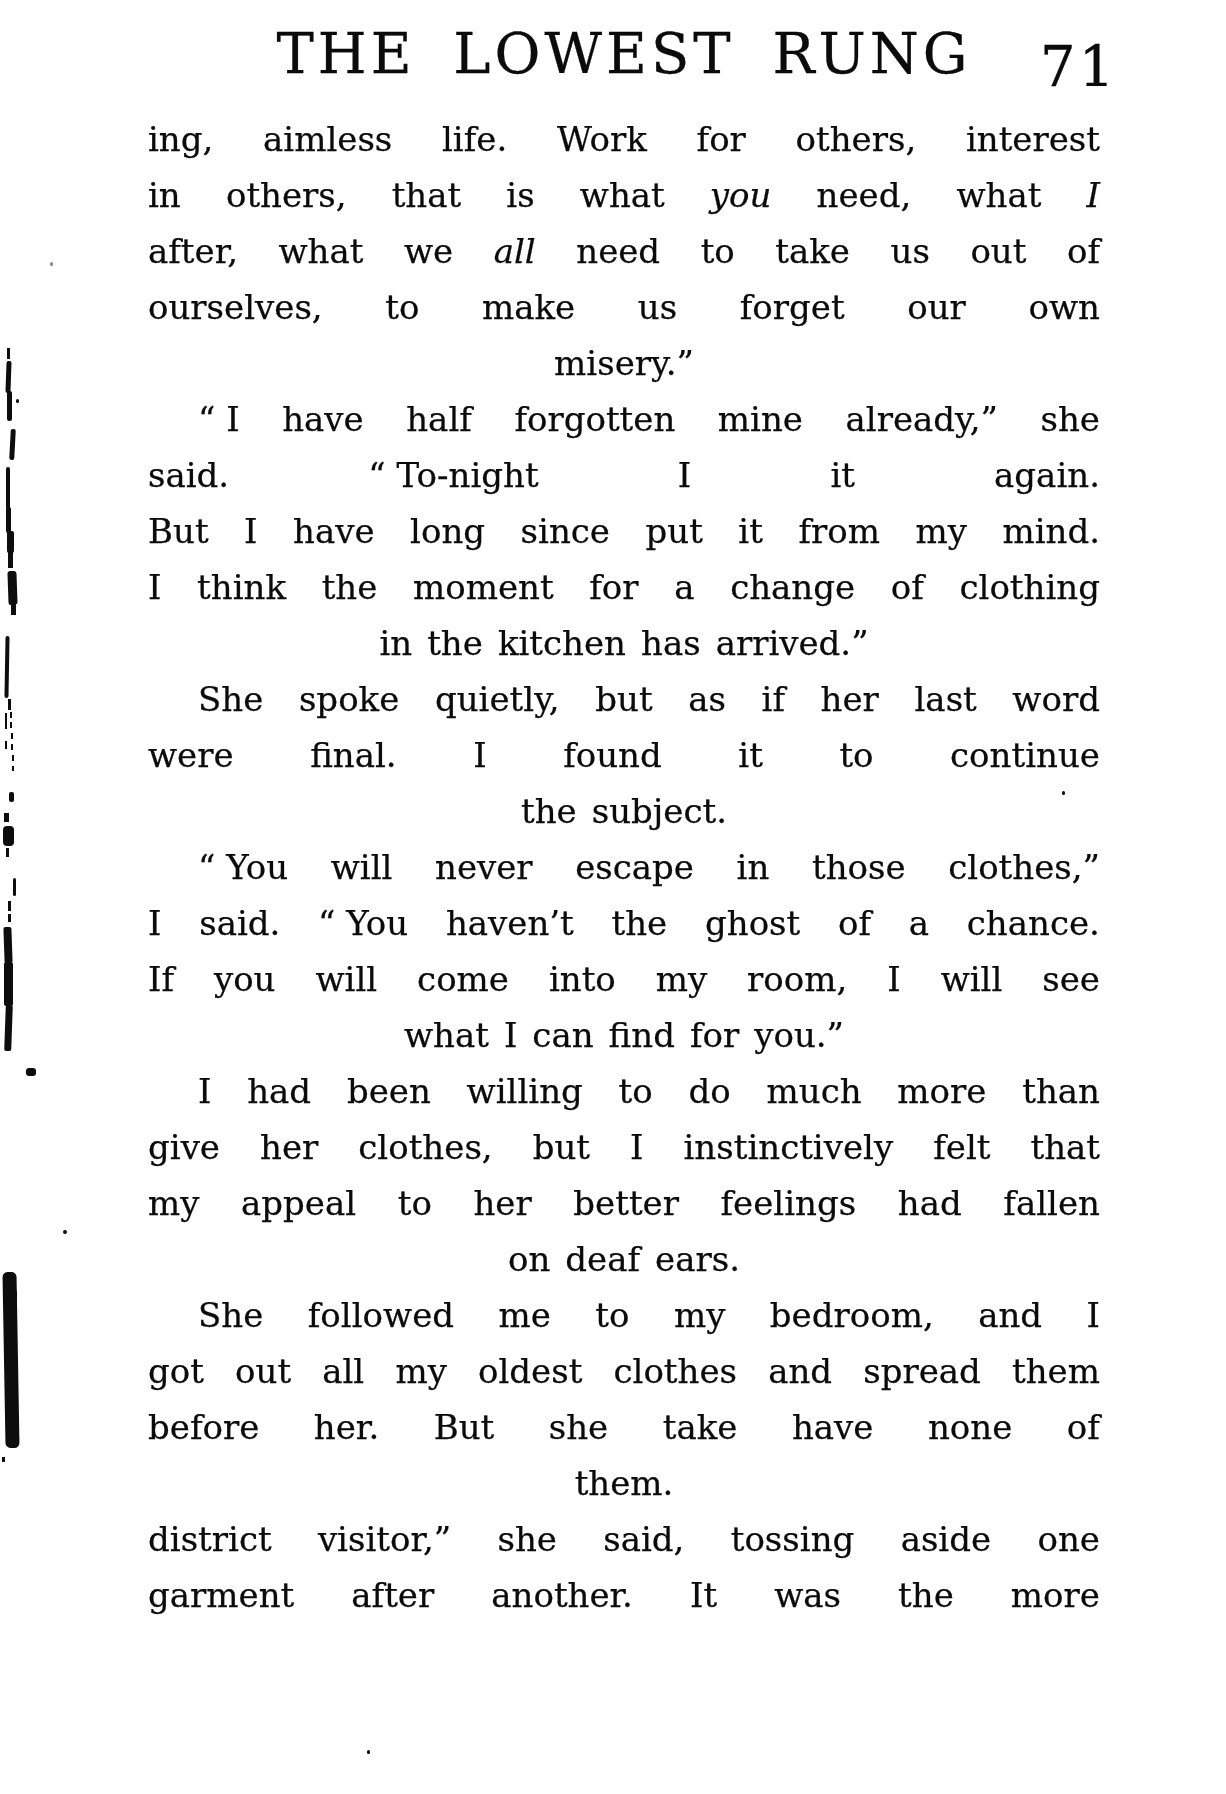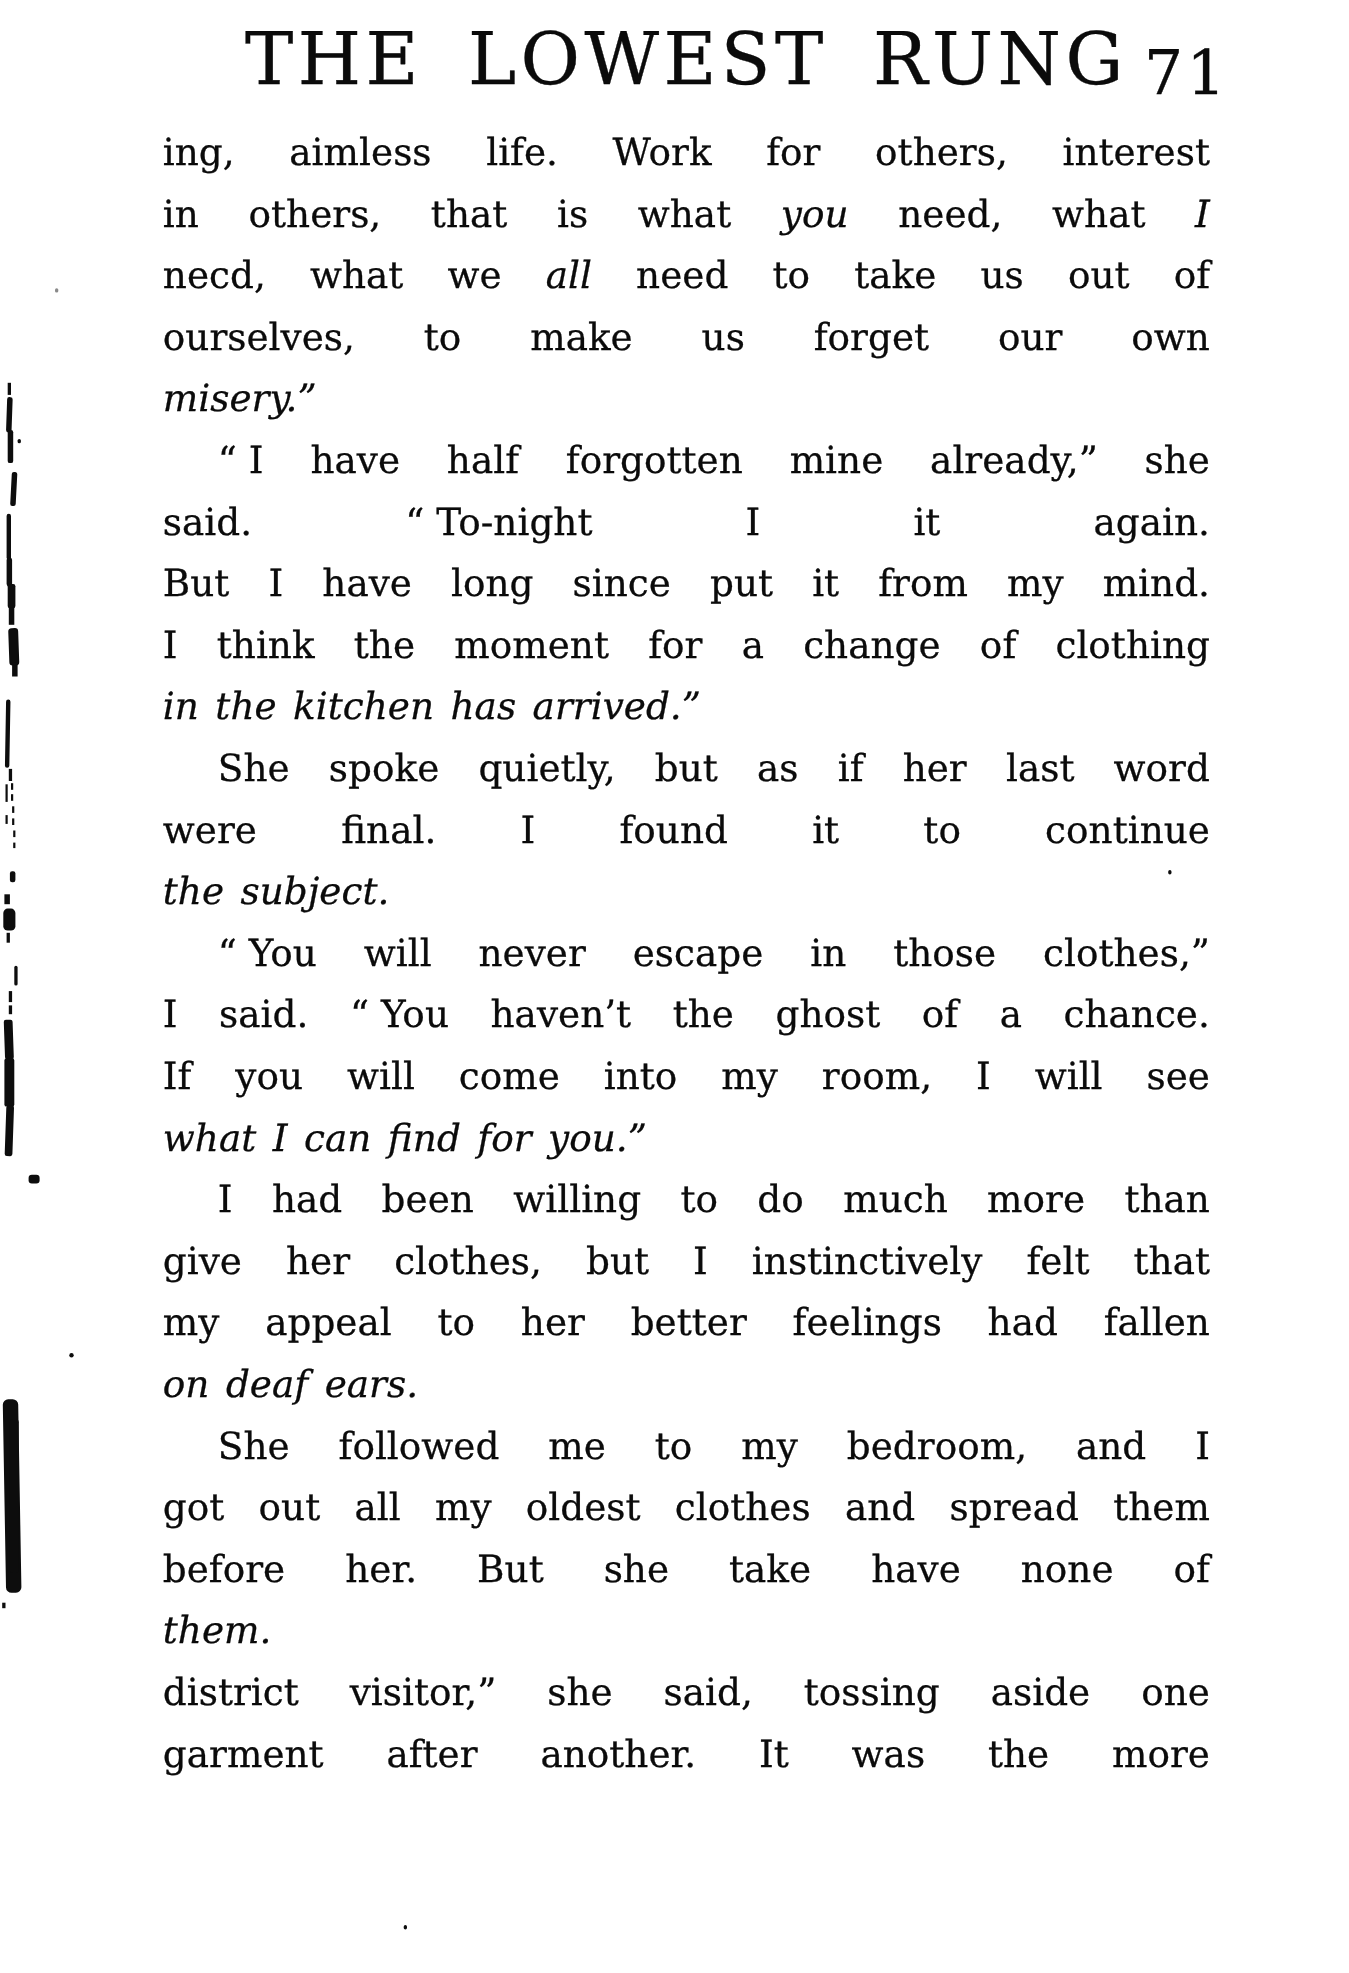--- a/index.html
+++ b/index.html
@@ -3,51 +3,51 @@
 <meta charset="utf-8">
 <style>
   html,body{margin:0;padding:0;background:#e8e8e8;}
   .page{
     position:relative;width:1226px;height:1794px;background:#ffffff;
     font-family:"DejaVu Serif","Liberation Serif",serif;color:#0b0b0b;
     overflow:hidden;margin:0 auto;
   }
   .header-title{
     position:absolute;left:148px;top:24px;width:952px;text-align:center;
-    font-size:66px;line-height:60px;letter-spacing:4px;word-spacing:16px;
+    font-size:56px;line-height:60px;letter-spacing:4px;word-spacing:16px;
     white-space:nowrap;-webkit-text-stroke:0.3px #000;
   }
   .page-num{
     position:absolute;left:1040px;top:34px;font-size:56px;letter-spacing:3px;
     font-feature-settings:"onum" 1;-webkit-text-stroke:0.3px #000;
   }
   .textblock{position:absolute;left:148px;top:111px;width:952px;}
   .line{
     display:flex;height:56px;line-height:56px;font-size:34px;
     align-items:baseline;white-space:pre;-webkit-text-stroke:0.25px #000;
   }
   .line.j{justify-content:space-between;}
-  .line.s{justify-content:flex-start;gap:15px;font-style:italic;}
+  .line.s{justify-content:center;gap:15px;}
   .line.ind{padding-left:50px;}
   .w{white-space:pre;}
   .artifacts{position:absolute;left:0;top:0;width:1226px;height:1794px;pointer-events:none;}
   .a{position:absolute;background:#0d0d0d;}
 </style>
 </head>
 <body>
 
 <div class="page">
 
   <div class="header-title">THE LOWEST RUNG</div>
   <div class="page-num">71</div>
 
   <div class="textblock" id="textblock">
       <div class="line j"><span class="w">ing,</span><span class="w">aimless</span><span class="w">life.</span><span class="w">Work</span><span class="w">for</span><span class="w">others,</span><span class="w">interest</span></div>
       <div class="line j"><span class="w">in</span><span class="w">others,</span><span class="w">that</span><span class="w">is</span><span class="w">what</span><span class="w"><i>you</i></span><span class="w">need,</span><span class="w">what</span><span class="w"><i>I</i></span></div>
-      <div class="line j"><span class="w">necd,</span><span class="w">what</span><span class="w">we</span><span class="w"><i>all</i></span><span class="w">need</span><span class="w">to</span><span class="w">take</span><span class="w">us</span><span class="w">out</span><span class="w">of</span></div>
+      <div class="line j"><span class="w">after,</span><span class="w">what</span><span class="w">we</span><span class="w"><i>all</i></span><span class="w">need</span><span class="w">to</span><span class="w">take</span><span class="w">us</span><span class="w">out</span><span class="w">of</span></div>
       <div class="line j"><span class="w">ourselves,</span><span class="w">to</span><span class="w">make</span><span class="w">us</span><span class="w">forget</span><span class="w">our</span><span class="w">own</span></div>
       <div class="line s"><span class="w">misery.”</span></div>
       <div class="line j ind"><span class="w">“ I</span><span class="w">have</span><span class="w">half</span><span class="w">forgotten</span><span class="w">mine</span><span class="w">already,”</span><span class="w">she</span></div>
       <div class="line j"><span class="w">said.</span><span class="w">“ To-night</span><span class="w">I</span><span class="w">it</span><span class="w">again.</span></div>
       <div class="line j"><span class="w">But</span><span class="w">I</span><span class="w">have</span><span class="w">long</span><span class="w">since</span><span class="w">put</span><span class="w">it</span><span class="w">from</span><span class="w">my</span><span class="w">mind.</span></div>
       <div class="line j"><span class="w">I</span><span class="w">think</span><span class="w">the</span><span class="w">moment</span><span class="w">for</span><span class="w">a</span><span class="w">change</span><span class="w">of</span><span class="w">clothing</span></div>
       <div class="line s"><span class="w">in</span><span class="w">the</span><span class="w">kitchen</span><span class="w">has</span><span class="w">arrived.”</span></div>
       <div class="line j ind"><span class="w">She</span><span class="w">spoke</span><span class="w">quietly,</span><span class="w">but</span><span class="w">as</span><span class="w">if</span><span class="w">her</span><span class="w">last</span><span class="w">word</span></div>
       <div class="line j"><span class="w">were</span><span class="w">final.</span><span class="w">I</span><span class="w">found</span><span class="w">it</span><span class="w">to</span><span class="w">continue</span></div>
       <div class="line s"><span class="w">the</span><span class="w">subject.</span></div>

